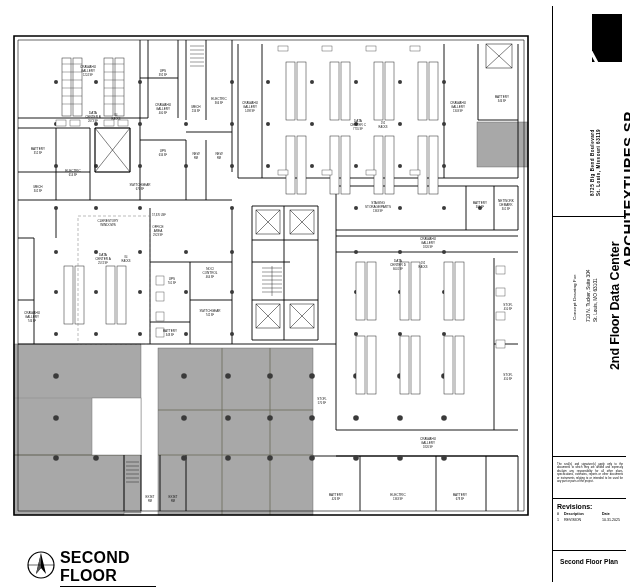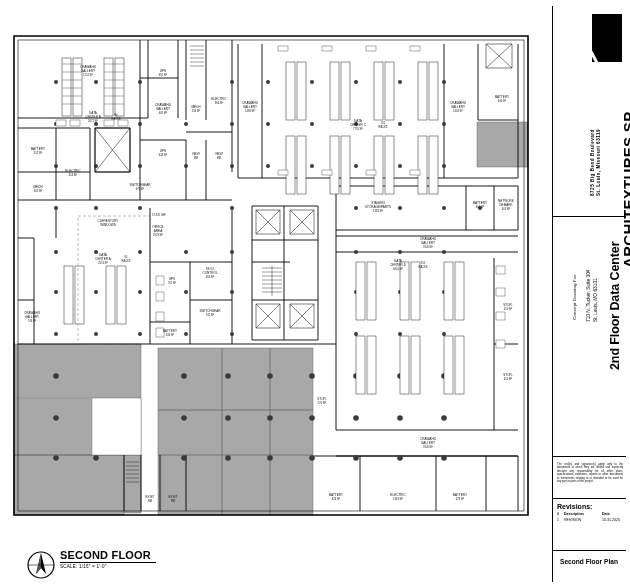--- a/index.html
+++ b/index.html
@@ -135,21 +135,21 @@
     line-height:8px;
     color:#000;
   }
 
   
   #scale-block {
     position:absolute; left:26px; top:548px; width:130px; height:36px;
   }
   #north-arrow { position:absolute; left:0; top:2px; }
   #scale-text { position:absolute; left:34px; top:1px; }
-  .sf-title { font-size:11px; font-weight:bold; letter-spacing:0.2px; }
+  .sf-title { font-size:16px; font-weight:bold; letter-spacing:0.2px; }
   .sf-scale { font-size:4.6px; letter-spacing:0.2px; margin-top:1px; }
   .sf-underline { width:96px; height:1px; background:#000; margin-top:1px; }
 
   
   .rlbl { font-family:"Liberation Sans", sans-serif; font-size:3.1px; fill:#111; text-anchor:middle; }
   .rlbl-sm { font-family:"Liberation Sans", sans-serif; font-size:2.6px; fill:#111; text-anchor:middle; }
 </style>
 </head>
 <body>
 

